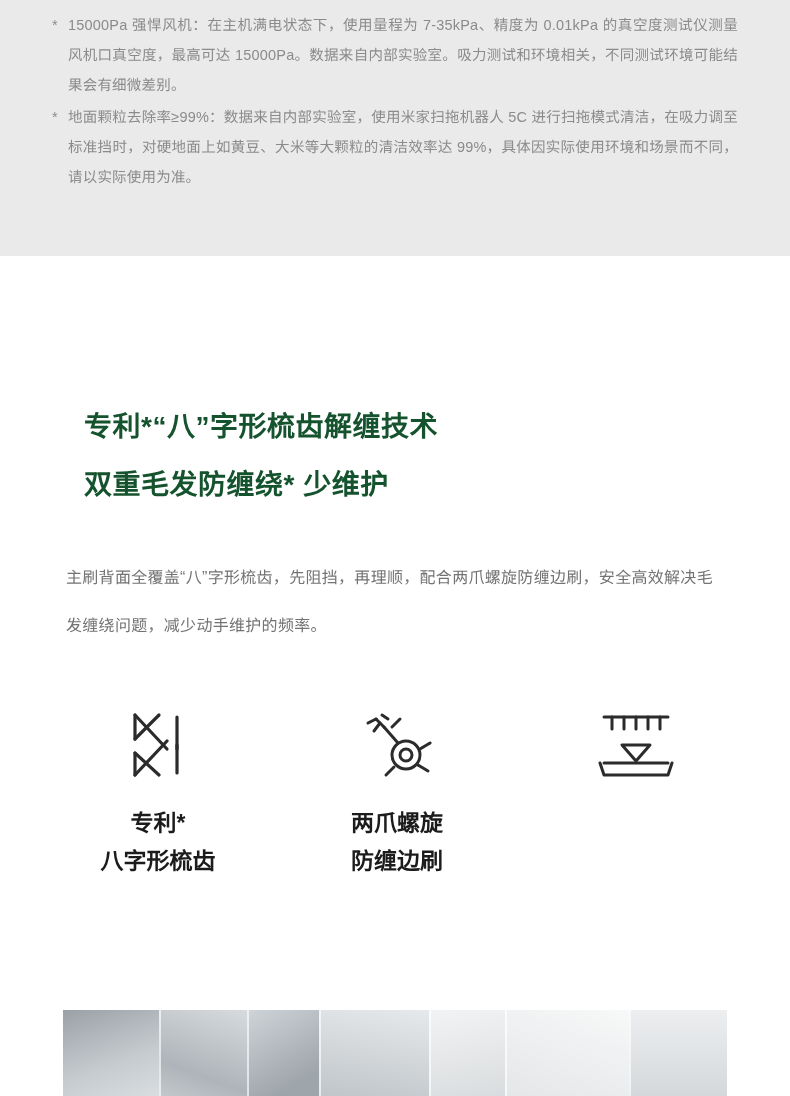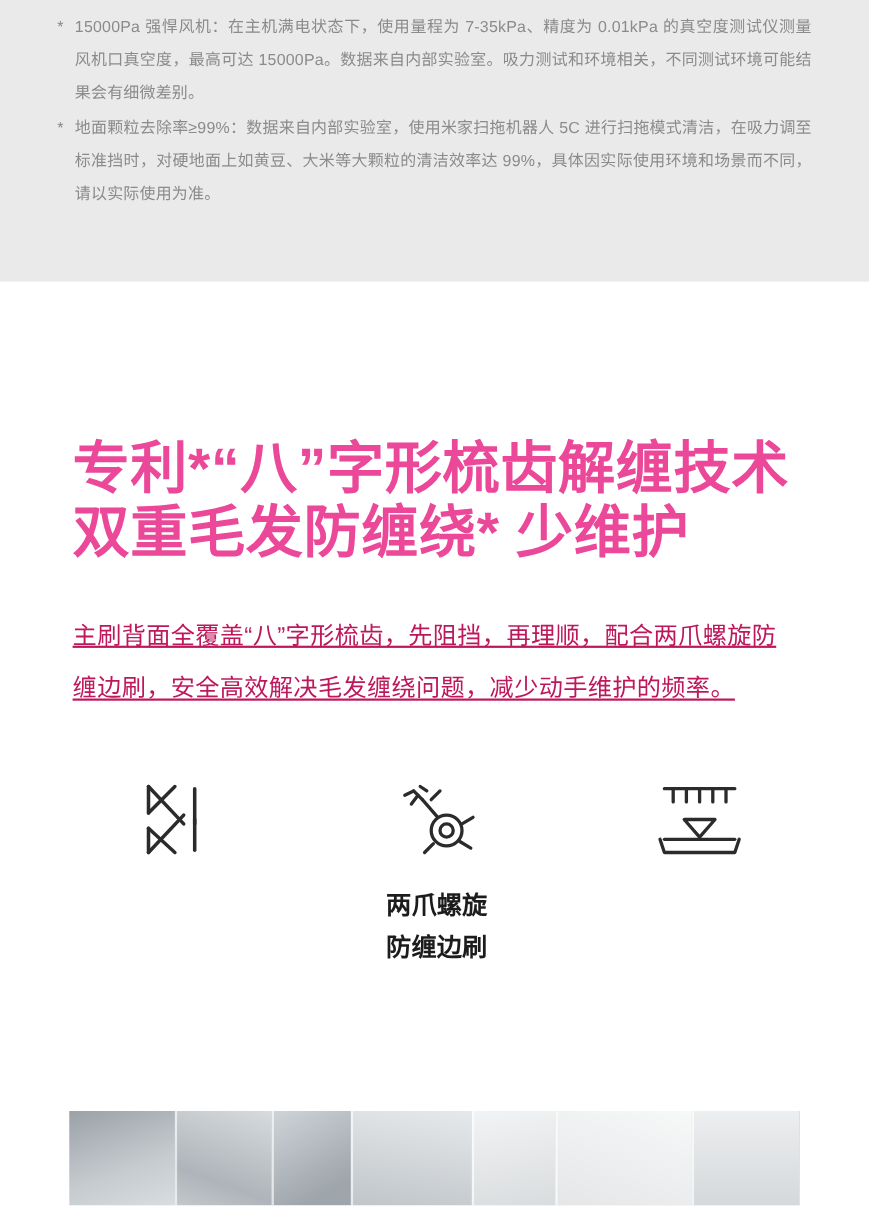--- a/index.html
+++ b/index.html
@@ -43,37 +43,37 @@
     text-align: justify;
   }
 
   
   .feature-section {
     padding: 0 66px;
     box-sizing: border-box;
   }
   .headline {
     margin-top: 142px;
-    color: #ec4899;
-    font-size: 52px;
+    color: #14532d;
+    font-size: 28px;
     font-weight: bold;
     line-height: 58px;
     letter-spacing: 0.5px;
+    margin-left: 18px;
   }
   .headline .line2 {
     display: block;
   }
   .paragraph {
     margin-top: 40px;
-    color: #be185d;
-    font-size: 22px;
+    color: #737373;
+    font-size: 16px;
     line-height: 48px;
     letter-spacing: 0.3px;
     max-width: 660px;
-    text-decoration: underline;
   }
 
   
   .icon-row {
     margin-top: 52px;
     display: flex;
     justify-content: space-between;
     align-items: flex-start;
     padding: 0 8px 0 12px;
   }
@@ -168,20 +168,22 @@
           <path d="M20 10 L52 44"></path>
           <path d="M20 10 L20 34"></path>
           <path d="M20 34 L44 10"></path>
           <path d="M62 12 L62 44"></path>
           <path d="M20 70 L52 36"></path>
           <path d="M20 70 L20 48"></path>
           <path d="M20 48 L44 70"></path>
           <path d="M62 68 L62 40"></path>
         </svg>
       </div>
+      <div class="icon-caption">专利*
+八字形梳齿</div>
     </div>
 
     <div class="icon-item">
       <div class="icon-art">
         <svg width="86" height="80" viewBox="0 0 86 80" fill="none" stroke="#2b2b2b" stroke-width="3" stroke-linecap="round" stroke-linejoin="round">
           <circle cx="52" cy="50" r="14"></circle>
           <circle cx="52" cy="50" r="6"></circle>
           <path d="M44 38 L30 22"></path>
           <path d="M30 22 L22 14"></path>
           <path d="M22 14 L14 18"></path>

